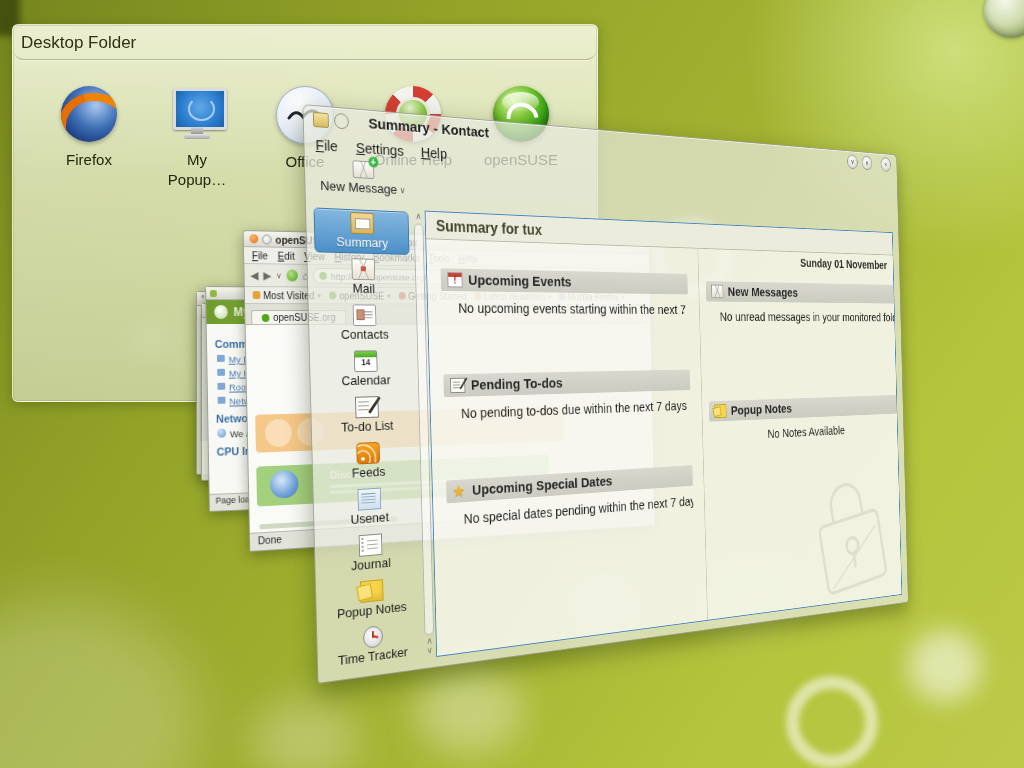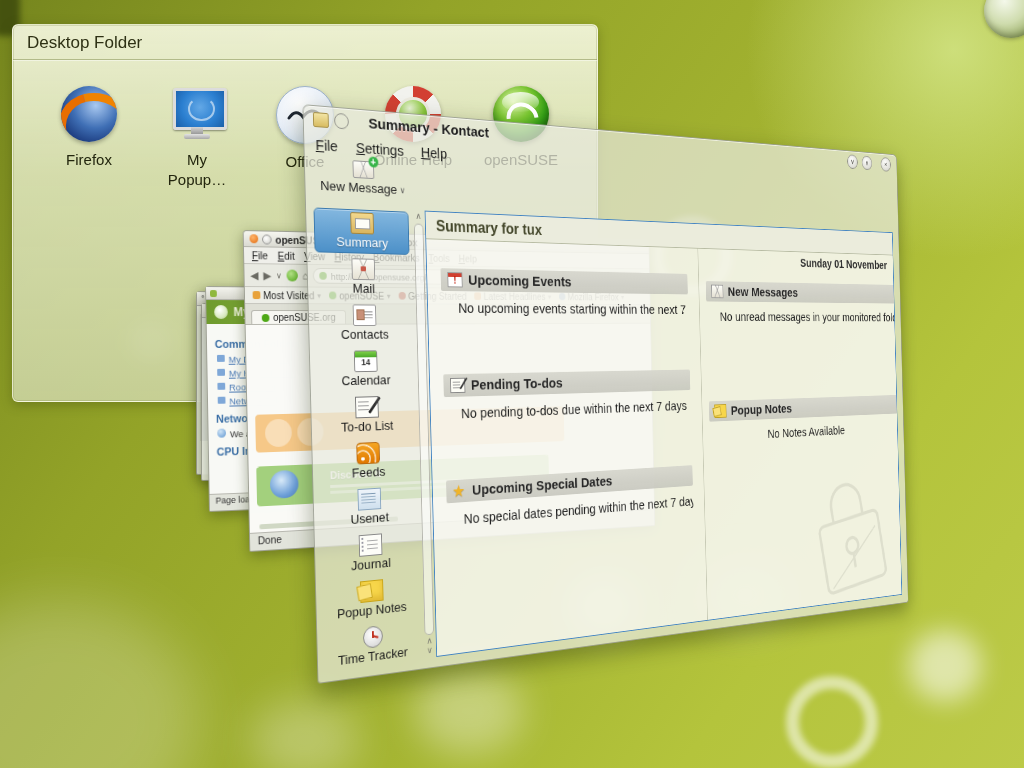--- a/index.html
+++ b/index.html
@@ -18,21 +18,21 @@
   .b-g3{left:414px;top:668px;width:110px;height:86px;background:rgba(255,255,255,.35);filter:blur(18px);}
   .b-g4{left:250px;top:700px;width:110px;height:80px;background:rgba(255,255,255,.28);filter:blur(20px);}
   .b-g5{left:-80px;top:600px;width:280px;height:240px;background:rgba(255,255,255,.22);filter:blur(28px);}
   .b-g6{left:128px;top:320px;width:46px;height:42px;background:rgba(255,255,255,.25);filter:blur(9px);}
   .b-g7{left:700px;top:560px;width:90px;height:70px;background:rgba(235,245,200,.25);filter:blur(18px);}
 
   
   .dfolder{position:absolute;left:12px;top:24px;width:584px;height:376px;border-radius:6px;
     background:linear-gradient(180deg,rgba(241,244,218,.95),rgba(221,228,186,.9) 40%,rgba(206,214,166,.86));
     border:1px solid rgba(250,252,235,.6);box-shadow:0 3px 12px rgba(55,65,12,.35),inset 0 0 0 1px rgba(130,140,80,.25);z-index:1;}
-  .dfolder-title{padding:8px 14px 6px;font-size:17px;color:#2e3115;border-bottom:1px solid rgba(135,145,85,.55);box-shadow:0 1px 0 rgba(255,255,255,.45);}
+  .dfolder-title{padding:8px 8px 6px;font-size:17px;color:#2e3115;border-bottom:1px solid rgba(135,145,85,.55);box-shadow:0 1px 0 rgba(255,255,255,.45);border-radius:11px;}
   .dicons{display:flex;padding:26px 18px 0 22px;}
   .dicon{width:108px;display:flex;flex-direction:column;align-items:center;cursor:default;}
   .dicon .art{width:56px;height:56px;position:relative;margin-bottom:8px;}
   .dicon .lbl{font-size:15px;color:#23260e;text-align:center;max-width:82px;word-wrap:break-word;line-height:1.35;}
   
   .i-ff{border-radius:50%;background:radial-gradient(circle at 62% 35%,#a9c9f1,#3f6fb5 45%,#173578 82%);overflow:hidden;box-shadow:0 2px 4px rgba(0,0,0,.3);}
   .i-ff::before{content:"";position:absolute;left:-8%;top:14%;width:116%;height:100%;border-radius:50%;border:8px solid transparent;border-left-color:#e96e00;border-bottom-color:#ff9d1a;border-top-color:#f08300;transform:rotate(28deg);}
   
   .i-pc .scr{position:absolute;left:7%;top:4%;width:86%;height:64%;background:radial-gradient(circle at 50% 45%,#63a8e6,#2b7fd0 58%,#1b5fa8);border:3px solid #dcdcdc;border-radius:3px;box-shadow:0 1px 2px rgba(0,0,0,.4);}
   .i-pc .scr::after{content:"";position:absolute;left:26%;top:16%;width:46%;height:56%;border:2px solid rgba(255,255,255,.55);border-radius:50%;border-top-color:transparent;}

